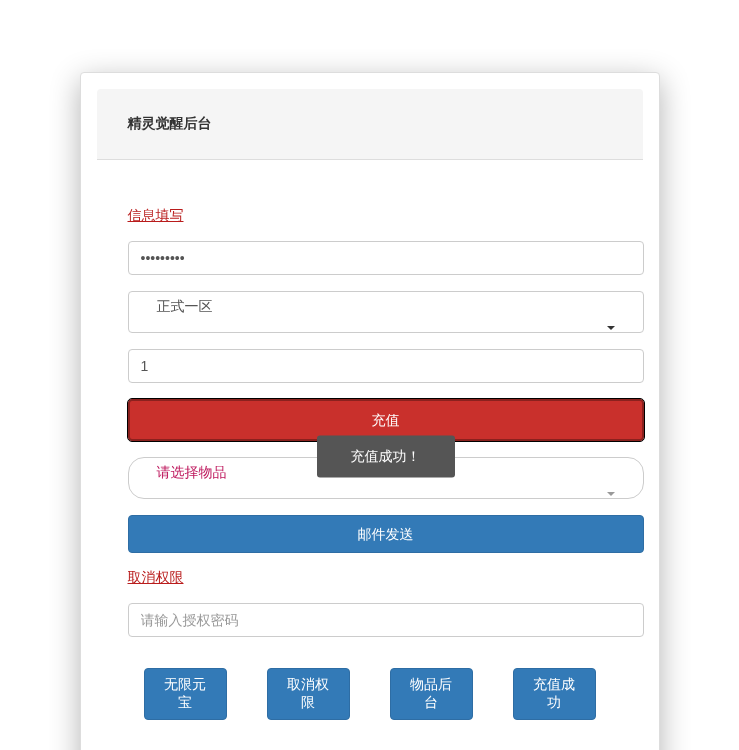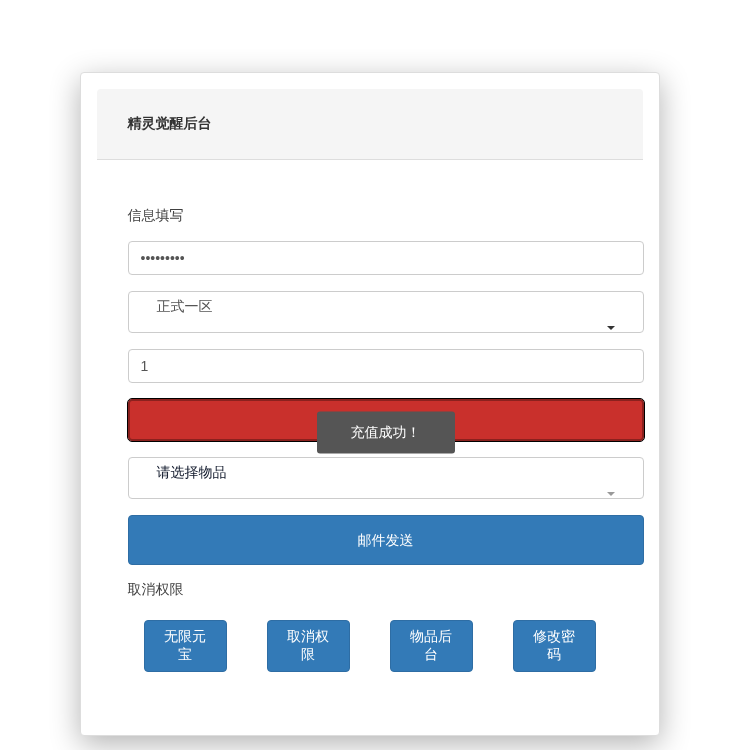--- a/index.html
+++ b/index.html
@@ -32,21 +32,22 @@
       font-size: 14px;
       font-weight: bold;
       color: #333;
     }
     .panel-body {
       padding: 15px;
     }
     .section-label {
       display: block;
       margin-bottom: 5px;
-      color: #404040;
+      color: #b91c1c;
+      text-decoration: underline;
     }
     .form-control {
       display: block;
       width: 100%;
       height: 34px;
       padding: 6px 12px;
       font-size: 14px;
       line-height: 1.42857143;
       color: #555;
       background: #fff;
@@ -63,37 +64,38 @@
       height: 42px;
       border: 1px solid #ccc;
       border-radius: 4px;
       margin-bottom: 15px;
       padding: 6px 24px 6px 12px;
       cursor: pointer;
       background: #fff;
       color: #555;
     }
     .select-wrap.placeholder-style {
-      color: #0f172a;
+      color: #be185d;
+      border-radius: 16px;
     }
     .select-caret {
       position: absolute;
       right: 12px;
       top: 50%;
       transform: translateY(-50%);
       width: 0;
       height: 0;
       border-left: 4px solid transparent;
       border-right: 4px solid transparent;
       border-top: 4px solid #333;
     }
     .btn {
       display: block;
       width: 100%;
-      padding: 14px 12px;
+      padding: 8px 12px;
       font-size: 14px;
       line-height: 1.42857143;
       text-align: center;
       border-radius: 4px;
       border: 1px solid transparent;
       cursor: pointer;
       margin-bottom: 15px;
       color: #fff;
     }
     .btn-danger {
@@ -153,25 +155,26 @@
     <input type="text" class="form-control" value="1" style="">
 
     <button class="btn btn-danger">充值</button>
     <div class="select-wrap placeholder-style">
       <span>请选择物品</span>
       <span class="select-caret" style="border-top-color:#999;"></span>
     </div>
     <button class="btn btn-primary">邮件发送</button>
 
     <label class="section-label">取消权限</label>
+    <input type="text" class="form-control" placeholder="请输入授权密码" style="">
 
     <div class="btn-row">
       <button class="btn-small">无限元宝</button>
       <button class="btn-small">取消权限</button>
       <button class="btn-small">物品后台</button>
-      <button class="btn-small">修改密码</button>
+      <button class="btn-small">充值成功</button>
     </div>
   </div>
 
   <div class="toast">
     <span>充值成功！</span>
   </div>
 </div>
 
 </body></html>

